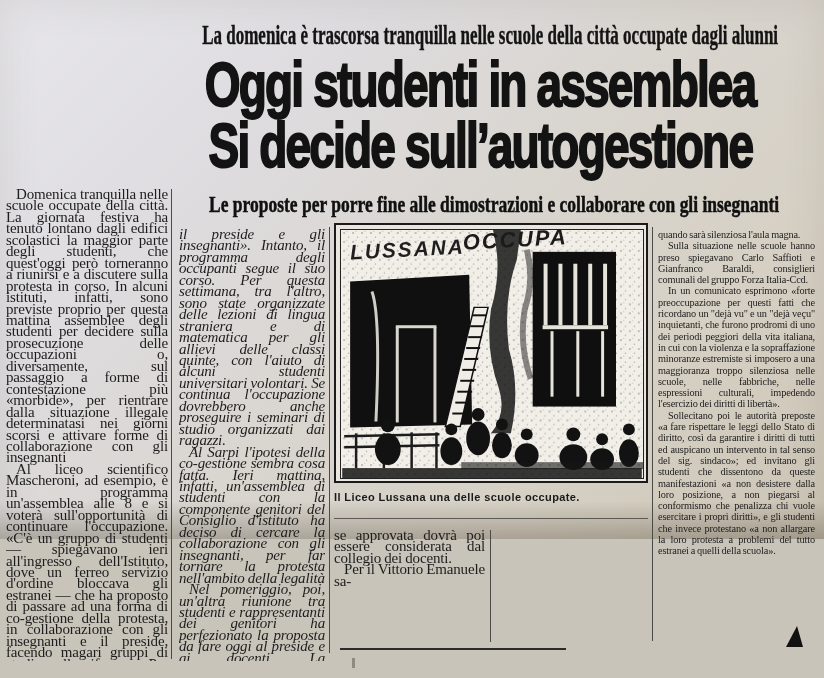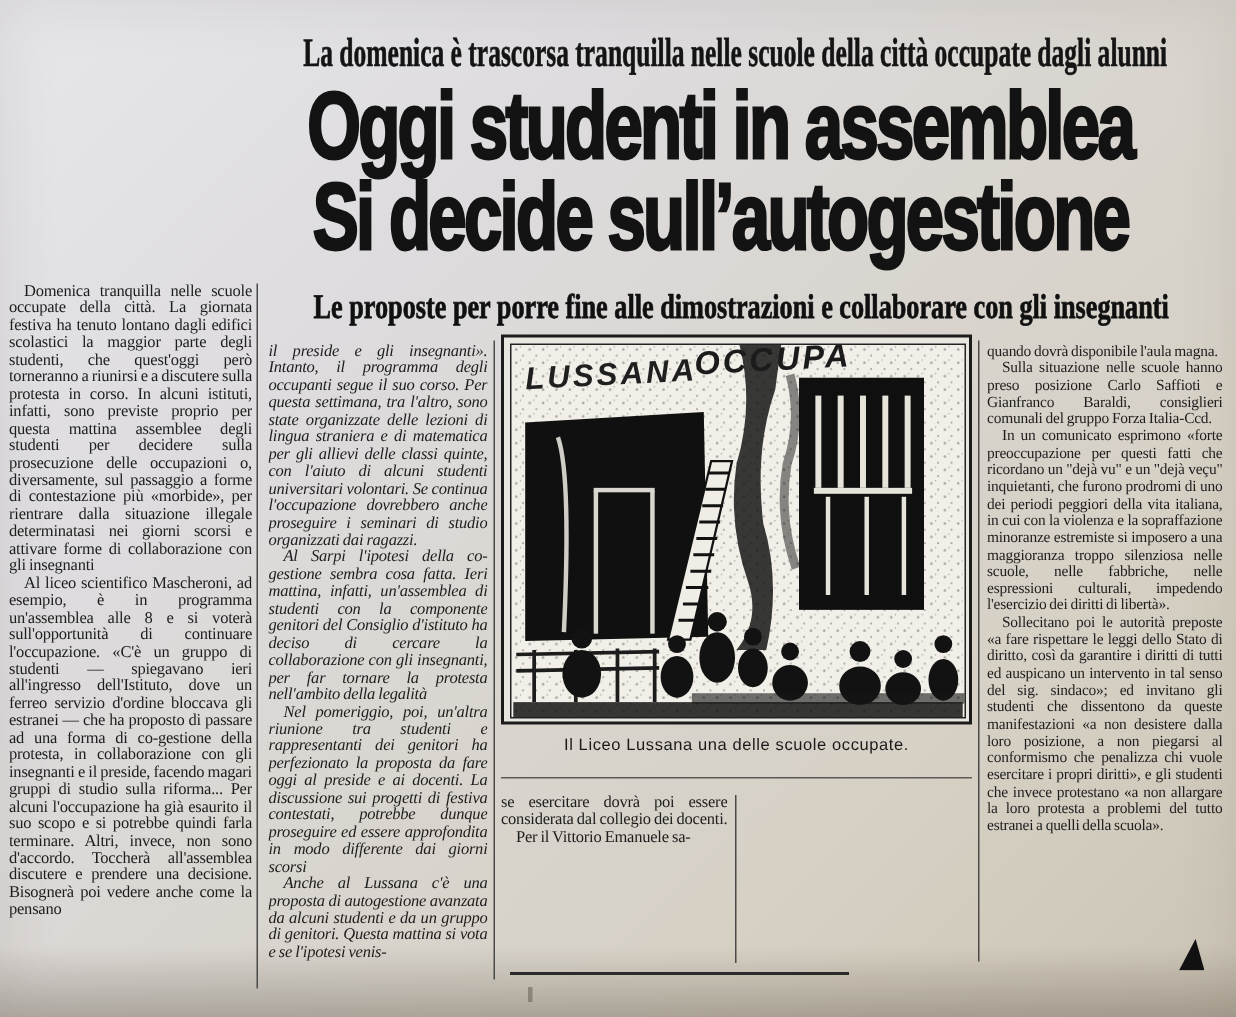--- a/index.html
+++ b/index.html
@@ -1,52 +1,52 @@
 <!DOCTYPE html>
 <html lang="it"><head>
 <meta charset="utf-8">
 <style>
   html,body{margin:0;padding:0;background:#c9c4ba;}
   body{width:824px;height:678px;overflow:hidden;}
   .scan{
-    position:relative;width:824px;height:678px;
+    position:relative;width:824px;height:539px;
     background:
       linear-gradient(180deg, rgba(110,100,85,0) 93%, rgba(85,75,60,0.30) 100%),
       linear-gradient(135deg,#e7e6ea 0%,#dedcdf 28%,#d9d5cf 52%,#d6d0c4 76%,#cbc4b5 100%);
     box-shadow:inset 0 0 40px rgba(90,80,65,0.12);
     font-family:"Liberation Serif",serif;color:#1d1d1d;
   }
   .fit{position:absolute;display:flex;flex-direction:column;align-items:center;}
   .fit>span{white-space:nowrap;display:inline-block;transform:scaleX(var(--sx));transform-origin:center;}
   .kicker{left:130px;top:20px;width:720px;--sx:0.63;
     font-size:27px;font-weight:bold;color:#141414;-webkit-text-stroke:0.4px #141414;}
   .headline{left:120px;top:54px;width:720px;--sx:0.73;
     font-family:"Liberation Sans",sans-serif;font-size:63px;line-height:61px;
     font-weight:bold;letter-spacing:-2.5px;color:#131313;-webkit-text-stroke:2px #131313;}
   .subhead{left:176px;top:190px;width:636px;--sx:0.76;
     font-size:23px;line-height:30px;font-weight:bold;color:#101010;text-align:center;-webkit-text-stroke:0.5px #101010;}
-  .col{position:absolute;overflow:hidden;font-size:11px;line-height:11.45px;
+  .col{position:absolute;overflow:hidden;font-size:15px;line-height:11.45px;
     letter-spacing:-0.15px;word-spacing:-0.5px;color:#1d1d1d;}
   .col p{margin:0;text-align:justify;}
   .col p.ind{text-indent:10px;}
   .col1{left:6px;top:189px;width:162px;height:472px;}
   .col2{left:179px;top:229px;width:146px;height:432px;font-style:italic;}
   .col3{left:334px;top:530px;width:151px;height:136px;}
   .col4{left:497px;top:530px;width:150px;height:136px;}
   .col5{left:658px;top:229px;width:157px;height:434px;font-size:10.3px;line-height:11.3px;}
   .vrule{position:absolute;width:1px;background:#4a4a48;}
   .v1{left:171px;top:189px;height:470px;}
   .v2{left:329px;top:227px;height:426px;}
   .v3{left:490px;top:530px;height:112px;}
   .v4{left:652px;top:227px;height:414px;}
   .photo{position:absolute;left:334px;top:223px;width:314px;height:260px;
     box-sizing:border-box;border:2px solid #1b1b1b;background:#e9e6df;padding:4px;}
   .photo svg{display:block;width:302px;height:248px;border:1px solid #222;background:#f1efe8;}
-  .caption{position:absolute;left:334px;top:491px;width:314px;text-align:center;
-    font-family:"Liberation Sans",sans-serif;font-size:11px;font-weight:normal;
+  .caption{position:absolute;left:334px;top:491px;width:314px;
+    font-family:"Liberation Sans",sans-serif;font-size:11px;font-weight:bold;
     letter-spacing:0.4px;color:#1a1a1a;}
   .caprule{position:absolute;left:334px;top:518px;width:314px;border-top:1px solid #5c5a56;}
   .botrule{position:absolute;left:340px;top:648px;width:226px;height:2px;background:#2b2b2b;}
   .endmark{position:absolute;left:786px;top:626px;width:17px;height:21px;background:#111;
     clip-path:polygon(65% 0,100% 100%,0 100%);}
   .smudge{position:absolute;left:352px;top:658px;width:3px;height:10px;background:#6a665e;opacity:.6;}
 </style>
 </head>
 <body>
 
@@ -74,28 +74,28 @@
       <p class="ind">Domenica tranquilla nelle scuole occupate della città. La giornata festiva ha tenuto lontano dagli edifici scolastici la maggior parte degli studenti, che quest'oggi però torneranno a riunirsi e a discutere sulla protesta in corso. In alcuni istituti, infatti, sono previste proprio per questa mattina assemblee degli studenti per decidere sulla prosecuzione delle occupazioni o, diversamente, sul passaggio a forme di contestazione più «morbide», per rientrare dalla situazione illegale determinatasi nei giorni scorsi e attivare forme di collaborazione con gli insegnanti</p>
       <p class="ind">Al liceo scientifico Mascheroni, ad esempio, è in programma un'assemblea alle 8 e si voterà sull'opportunità di continuare l'occupazione. «C'è un gruppo di studenti — spiegavano ieri all'ingresso dell'Istituto, dove un ferreo servizio d'ordine bloccava gli estranei — che ha proposto di passare ad una forma di co-gestione della protesta, in collaborazione con gli insegnanti e il preside, facendo magari gruppi di studio sulla riforma... Per alcuni l'occupazione ha già esaurito il suo scopo e si potrebbe quindi farla terminare. Altri, invece, non sono d'accordo. Toccherà all'assemblea discutere e prendere una decisione. Bisognerà poi vedere anche come la pensano</p>
     </div>
   <div class="col col2">
       <p class="">il preside e gli insegnanti». Intanto, il programma degli occupanti segue il suo corso. Per questa settimana, tra l'altro, sono state organizzate delle lezioni di lingua straniera e di matematica per gli allievi delle classi quinte, con l'aiuto di alcuni studenti universitari volontari. Se continua l'occupazione dovrebbero anche proseguire i seminari di studio organizzati dai ragazzi.</p>
       <p class="ind">Al Sarpi l'ipotesi della co-gestione sembra cosa fatta. Ieri mattina, infatti, un'assemblea di studenti con la componente genitori del Consiglio d'istituto ha deciso di cercare la collaborazione con gli insegnanti, per far tornare la protesta nell'ambito della legalità</p>
       <p class="ind">Nel pomeriggio, poi, un'altra riunione tra studenti e rappresentanti dei genitori ha perfezionato la proposta da fare oggi al preside e ai docenti. La discussione sui progetti di festiva contestati, potrebbe dunque proseguire ed essere approfondita in modo differente dai giorni scorsi</p>
       <p class="ind">Anche al Lussana c'è una proposta di autogestione avanzata da alcuni studenti e da un gruppo di genitori. Questa mattina si vota e se l'ipotesi venis-</p>
     </div>
   <div class="col col3">
-      <p class="">se esercitare dovrà poi essere considerata dal collegio dei docenti.</p>
+      <p class="">se approvata dovrà poi essere considerata dal collegio dei docenti.</p>
       <p class="ind">Per il Vittorio Emanuele sa-</p>
     </div>
   <div class="col col4">
     </div>
   <div class="col col5">
-      <p class="">quando dovrà disponibile l'aula magna.</p>
-      <p class="ind">Sulla situazione nelle scuole hanno preso posizione Carlo Saffioti e Gianfranco Baraldi, consiglieri comunali del gruppo Forza Italia-Ccd.</p>
+      <p class="">quando sarà silenziosa l'aula magna.</p>
+      <p class="ind">Sulla situazione nelle scuole hanno preso spiegavano Carlo Saffioti e Gianfranco Baraldi, consiglieri comunali del gruppo Forza Italia-Ccd.</p>
       <p class="ind">In un comunicato esprimono «forte preoccupazione per questi fatti che ricordano un "dejà vu" e un "dejà veçu" inquietanti, che furono prodromi di uno dei periodi peggiori della vita italiana, in cui con la violenza e la sopraffazione minoranze estremiste si imposero a una maggioranza troppo silenziosa nelle scuole, nelle fabbriche, nelle espressioni culturali, impedendo l'esercizio dei diritti di libertà».</p>
       <p class="ind">Sollecitano poi le autorità preposte «a fare rispettare le leggi dello Stato di diritto, così da garantire i diritti di tutti ed auspicano un intervento in tal senso del sig. sindaco»; ed invitano gli studenti che dissentono da queste manifestazioni «a non desistere dalla loro posizione, a non piegarsi al conformismo che penalizza chi vuole esercitare i propri diritti», e gli studenti che invece protestano «a non allargare la loro protesta a problemi del tutto estranei a quelli della scuola».</p>
     </div>
 
   <div class="photo">
     <svg viewBox="0 0 302 250" aria-hidden="true">
       <defs>
         <pattern id="grain" width="9" height="9" patternUnits="userSpaceOnUse">
           <circle cx="2" cy="3" r="0.9" fill="#222"></circle>
           <circle cx="6.5" cy="7.2" r="0.7" fill="#222"></circle>

